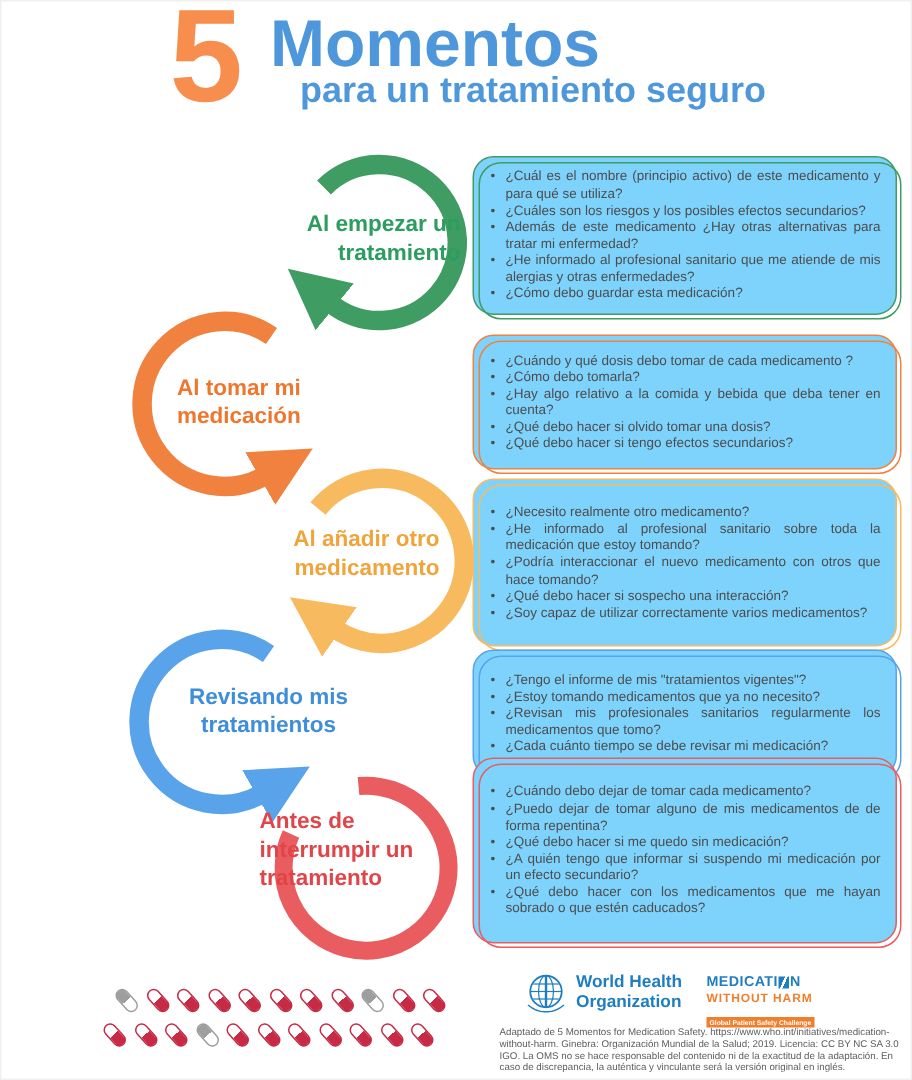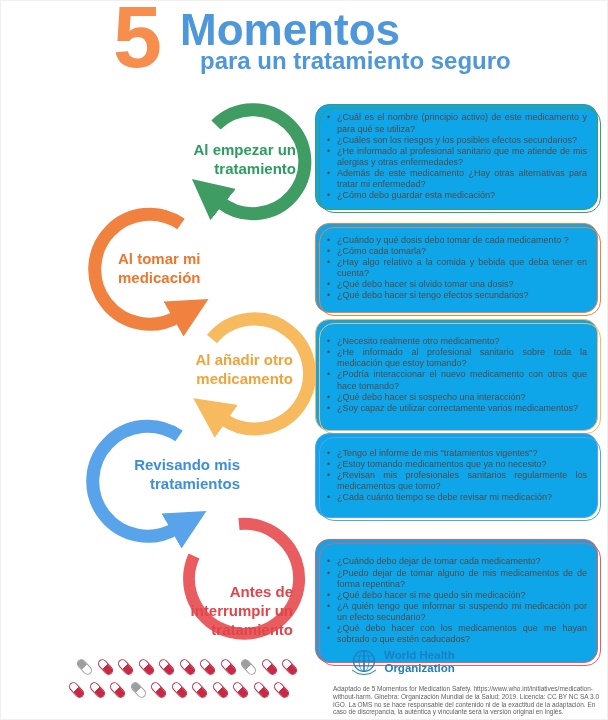--- a/index.html
+++ b/index.html
@@ -20,58 +20,58 @@
   }
   
   .arcs{position:absolute;left:60px;top:95px;width:262px;height:578px;}
   .arc1{stroke:var(--m1);} .arc2{stroke:var(--m2);} .arc3{stroke:var(--m3);}
   .arc4{stroke:var(--m4);} .arc5{stroke:var(--m5);}
   #ah1 path{fill:var(--m1);} #ah2 path{fill:var(--m2);}
   #ah3 path{fill:var(--m3);} #ah4 path{fill:var(--m4);}
   .moment-label{
     position:absolute;font-size:15px;font-weight:700;line-height:1.27;white-space:pre-line;
   }
-  .ml1{left:137px;top:139px;width:158px;text-align:right;color:var(--m1l);}
+  .ml1{left:148px;top:139px;width:158px;text-align:right;color:var(--m1l);}
   .ml2{left:117px;top:248px;width:120px;text-align:left;color:var(--m2l);}
   .ml3{left:170px;top:349px;width:122px;text-align:right;color:var(--m3l);}
-  .ml4{left:117px;top:454px;width:122px;text-align:right;color:var(--m4l);}
-  .ml5{left:172px;top:537px;width:120px;text-align:right;color:var(--m5l);margin-top:44px;}
+  .ml4{left:117px;top:454px;width:122px;text-align:center;color:var(--m4l);}
+  .ml5{left:172px;top:537px;width:120px;text-align:left;color:var(--m5l);}
   
   .qbox{
     position:absolute;left:314px;width:283px;border-radius:14px;box-sizing:border-box;
-    display:flex;align-items:center;padding:6px 10px 6px 10px;background:#0ea5e9;
+    display:flex;align-items:center;padding:6px 10px 6px 10px;background:#7dd3fc;
   }
   .qbox::after{
     content:"";position:absolute;left:3px;top:3px;right:-4px;bottom:-4px;
     border:1.4px solid;border-color:inherit;border-radius:15px;pointer-events:none;
   }
   .qbox{border:1.5px solid;}
   .qb1{top:103px;height:106px;border-color:var(--m1);}
   .qb2{top:222px;height:90px;border-color:var(--m2);}
   .qb3{top:318px;height:112px;border-color:var(--m3);}
   .qb4{top:432px;height:85px;border-color:var(--m4);justify-content:flex-end;}
-  .qb5{top:538px;height:124px;border-color:var(--m5);}
+  .qb5{top:504px;height:124px;border-color:var(--m5);}
   .qbox ul{list-style:none;margin:0;padding:0;width:100%;}
   .qbox li{
     position:relative;padding-left:11px;font-size:9px;line-height:1.24;
     color:var(--qtext);text-align:justify;
   }
   .qbox li::before{content:"\2022";position:absolute;left:1px;top:0;color:var(--qtext);}
   
   .pill-row{position:absolute;display:flex;gap:11.5px;}
   .pr1{left:79px;top:657px;}
   .pr2{left:71px;top:680px;}
   .pill{
     width:9px;height:18px;border-radius:5px;display:inline-block;transform:rotate(-42deg);
     box-sizing:border-box;
   }
   .pill.red{border:1px solid var(--pill-red);background:linear-gradient(to bottom,#fff 0 46%,var(--pill-red) 46%);}
   .pill.gray{border:1px solid var(--pill-gray);background:linear-gradient(to bottom,var(--pill-gray) 0 50%,#fff 50%);}
   .who-logo{position:absolute;left:349px;top:647px;display:flex;gap:6px;align-items:center;}
-  .who-text{font-size:11.5px;font-weight:700;color:var(--who-blue);line-height:1.12;text-align:right;}
+  .who-text{font-size:11.5px;font-weight:700;color:var(--who-blue);line-height:1.12;}
   .mwh-logo{position:absolute;left:470px;top:648px;width:80px;}
   .mwh-line1{font-size:9.5px;font-weight:800;color:var(--who-blue);letter-spacing:.3px;display:flex;align-items:center;}
   .mwh-bolt{display:inline-block;width:7px;height:8px;margin:0 .5px;
     background:linear-gradient(115deg,var(--who-blue) 42%,#fff 42%,#fff 58%,var(--who-blue) 58%);}
   .mwh-line2{font-size:8px;font-weight:800;color:var(--mwh-orange);letter-spacing:.6px;margin-top:1px;}
   .mwh-tagline{margin-top:2px;background:var(--mwh-orange);color:#fff;font-size:4.5px;
     padding:1px 2px;display:inline-block;font-weight:700;}
   .attribution{
     position:absolute;left:332px;top:684px;width:272px;font-size:6.5px;line-height:1.2;
     color:var(--attr-gray);
@@ -117,29 +117,29 @@
   <div class="moment-label ml4">Revisando mis
 tratamientos</div>
   <div class="moment-label ml5">Antes de
 interrumpir un
 tratamiento</div>
 
   <div class="qbox qb1">
     <ul>
         <li>¿Cuál es el nombre (principio activo) de este medicamento y para qué se utiliza?</li>
         <li>¿Cuáles son los riesgos y los posibles efectos secundarios?</li>
+        <li>Además de este medicamento ¿Hay otras alternativas para tratar mi enfermedad?</li>
         <li>¿He informado al profesional sanitario que me atiende de mis alergias y otras enfermedades?</li>
-        <li>Además de este medicamento ¿Hay otras alternativas para tratar mi enfermedad?</li>
         <li>¿Cómo debo guardar esta medicación?</li>
       </ul>
   </div>
   <div class="qbox qb2">
     <ul>
         <li>¿Cuándo y qué dosis debo tomar de cada medicamento ?</li>
-        <li>¿Cómo cada tomarla?</li>
+        <li>¿Cómo debo tomarla?</li>
         <li>¿Hay algo relativo a la comida y bebida que deba tener en cuenta?</li>
         <li>¿Qué debo hacer si olvido tomar una dosis?</li>
         <li>¿Qué debo hacer si tengo efectos secundarios?</li>
       </ul>
   </div>
   <div class="qbox qb3">
     <ul>
         <li>¿Necesito realmente otro medicamento?</li>
         <li>¿He informado al profesional sanitario sobre toda la medicación que estoy tomando?</li>
         <li>¿Podría interaccionar el nuevo medicamento con otros que hace tomando?</li>
@@ -201,16 +201,25 @@
       <line x1="5.5" y1="18" x2="22.5" y2="18" stroke="#1F7EC0" stroke-width="0.8"></line>
       <line x1="14" y1="2" x2="14" y2="24" stroke="#1F7EC0" stroke-width="1.6"></line>
       <path d="M2 22 Q8 27 14 26.5 Q20 27 26 22" fill="none" stroke="#1F7EC0" stroke-width="1"></path>
     </svg>
     <div class="who-text">
       <div>World Health</div>
       <div>Organization</div>
     </div>
   </div>
 
+  <div class="mwh-logo">
+    <div class="mwh-line1">
+      <span>MEDICATI</span>
+        <span class="mwh-bolt"></span>
+        <span>N</span>
+    </div>
+    <div class="mwh-line2">WITHOUT HARM</div>
+    <div class="mwh-tagline">Global Patient Safety Challenge</div>
+  </div>
 
   <div class="attribution">Adaptado de 5 Momentos for Medication Safety. https://www.who.int/initiatives/medication-without-harm. Ginebra: Organización Mundial de la Salud; 2019. Licencia: CC BY NC SA 3.0 IGO. La OMS no se hace responsable del contenido ni de la exactitud de la adaptación. En caso de discrepancia, la auténtica y vinculante será la versión original en inglés.</div>
 
 </div>
 
 </body></html>

